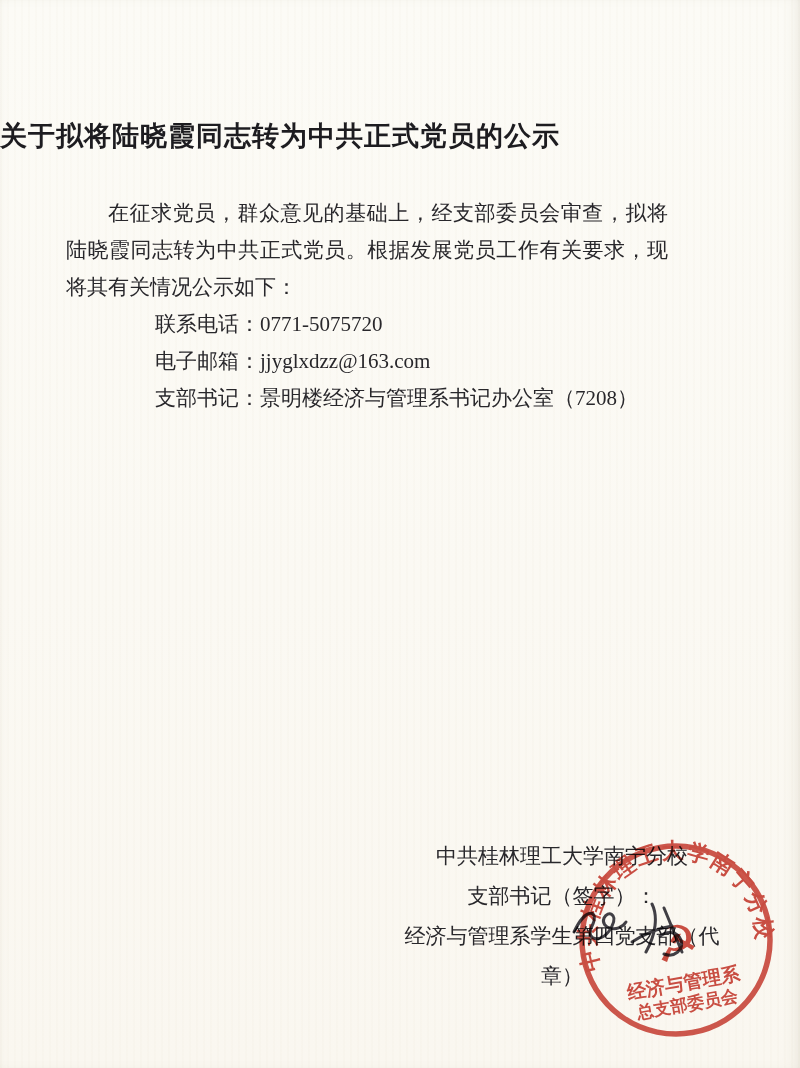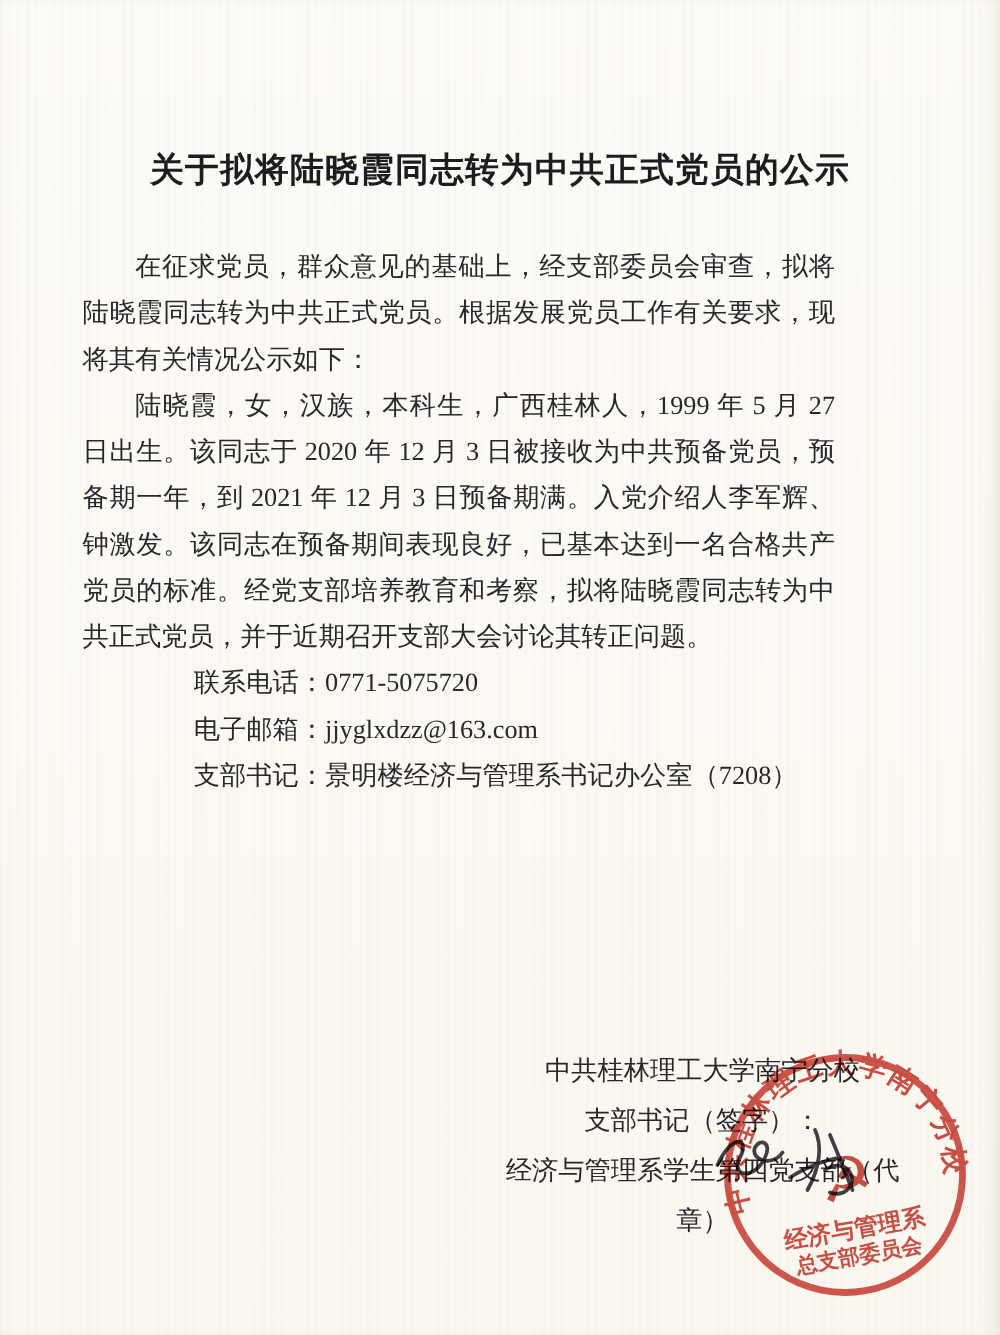--- a/index.html
+++ b/index.html
@@ -13,21 +13,21 @@
       repeating-linear-gradient(90deg, rgba(214,204,178,0.05) 0 2px, rgba(255,255,255,0) 2px 7px),
       linear-gradient(180deg, #fcfbf6 0%, #fbf9f3 55%, #faf7f0 100%);
     box-shadow: inset -10px 0 18px -12px rgba(140,128,100,0.25),
                 inset 6px 0 14px -12px rgba(140,128,100,0.18);
     font-family: "Liberation Serif", "DejaVu Serif", serif;
     color: #28272b;
     overflow: hidden;
   }
   .title {
     padding-top: 118px;
-    text-align: center;
+    text-align: left;
     font-family: "Liberation Sans", "DejaVu Sans", sans-serif;
     font-weight: 900;
     font-size: 27px;
     line-height: 36px;
     letter-spacing: 1px;
     color: #1d1c20;
   }
   .body-text {
     width: 602px;
     margin: 41px 0 0 66px;
@@ -76,21 +76,20 @@
 </style>
 </head>
 <body>
 
 <div class="page">
 
   <h1 class="title">关于拟将陆晓霞同志转为中共正式党员的公示</h1>
 
   <div class="body-text">
     <p>在征求党员，群众意见的基础上，经支部委员会审查，拟将陆晓霞同志转为中共正式党员。根据发展党员工作有关要求，现将其有关情况公示如下：</p>
-    <p>陆晓霞，女，汉族，本科生，广西桂林人，1999 年 5 月 27 日出生。该同志于 2020 年 12 月 3 日被接收为中共预备党员，预备期一年，到 2021 年 12 月 3 日预备期满。入党介绍人李军辉、钟激发。该同志在预备期间表现良好，已基本达到一名合格共产党员的标准。经党支部培养教育和考察，拟将陆晓霞同志转为中共正式党员，并于近期召开支部大会讨论其转正问题。</p>
   </div>
 
   <div class="contact-line">
     <span>联系电话：</span><span>0771-5075720</span>
   </div>
   <div class="contact-line">
     <span>电子邮箱：</span><span>jjyglxdzz@163.com</span>
   </div>
   <div class="contact-line">
     <span>支部书记：</span><span>景明楼经济与管理系书记办公室（7208）</span>

